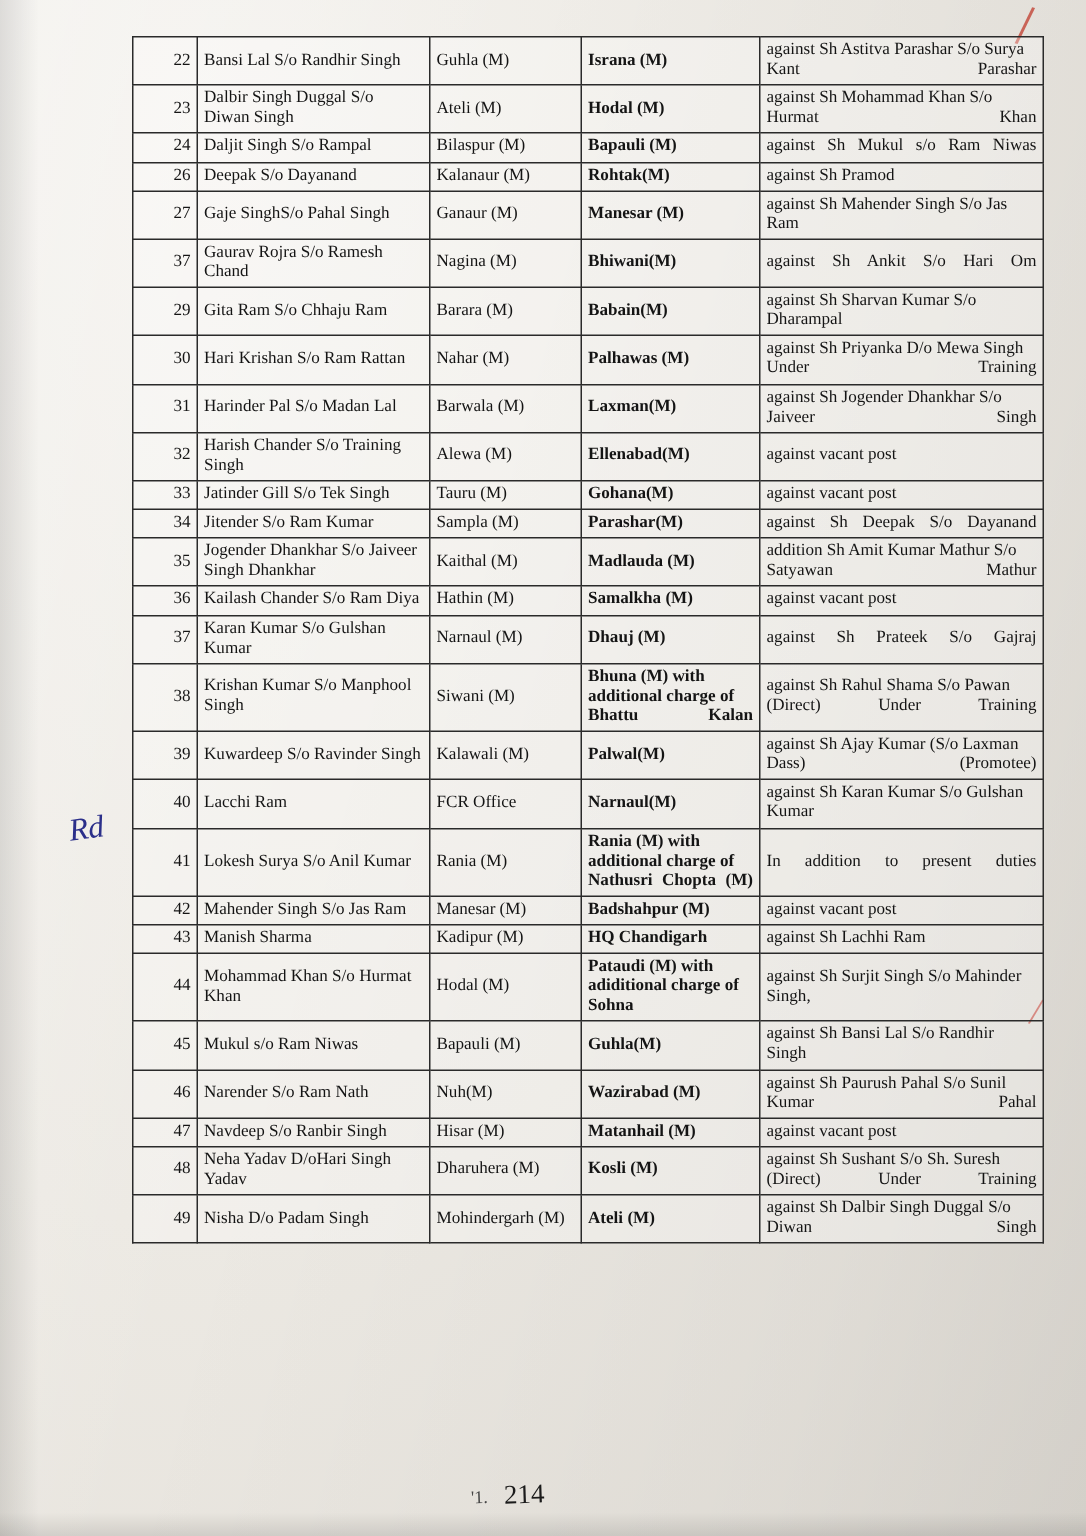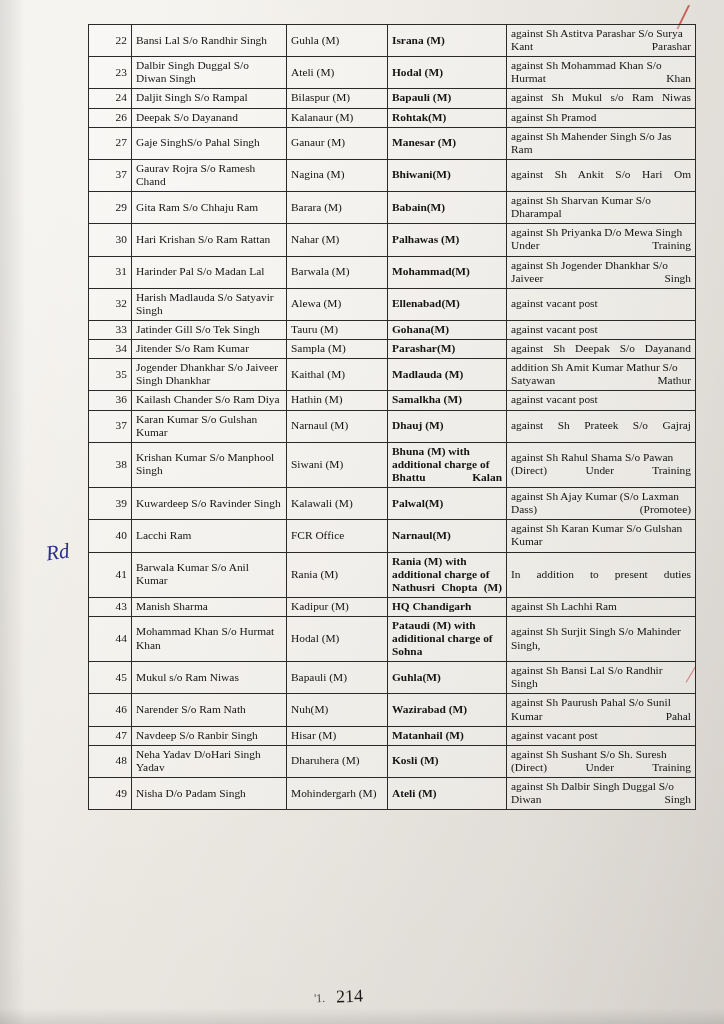--- a/index.html
+++ b/index.html
@@ -202,27 +202,27 @@
           <td class="c-name">Hari Krishan S/o Ram Rattan</td>
           <td class="c-from">Nahar (M)</td>
           <td class="c-to">Palhawas (M)</td>
           <td class="c-rem just">against Sh Priyanka D/o Mewa Singh Under Training</td>
         </tr>
 
         <tr>
           <td class="c-sr">31</td>
           <td class="c-name">Harinder Pal S/o Madan Lal</td>
           <td class="c-from">Barwala (M)</td>
-          <td class="c-to">Mohammad(M)</td>
+          <td class="c-to">Laxman(M)</td>
           <td class="c-rem just">against Sh Jogender Dhankhar S/o Jaiveer Singh</td>
         </tr>
 
         <tr>
           <td class="c-sr">32</td>
-          <td class="c-name">Harish Madlauda S/o Satyavir Singh</td>
+          <td class="c-name">Harish Chander S/o Training Singh</td>
           <td class="c-from">Alewa (M)</td>
           <td class="c-to">Ellenabad(M)</td>
           <td class="c-rem">against vacant post</td>
         </tr>
 
         <tr>
           <td class="c-sr">33</td>
           <td class="c-name">Jatinder Gill S/o Tek Singh</td>
           <td class="c-from">Tauru (M)</td>
           <td class="c-to">Gohana(M)</td>
@@ -280,26 +280,33 @@
         <tr>
           <td class="c-sr">40</td>
           <td class="c-name">Lacchi Ram</td>
           <td class="c-from">FCR Office</td>
           <td class="c-to">Narnaul(M)</td>
           <td class="c-rem just">against Sh Karan Kumar S/o Gulshan Kumar</td>
         </tr>
 
         <tr>
           <td class="c-sr">41</td>
-          <td class="c-name">Barwala Kumar S/o Anil Kumar</td>
+          <td class="c-name">Lokesh Surya S/o Anil Kumar</td>
           <td class="c-from">Rania (M)</td>
           <td class="c-to just">Rania (M) with additional charge of Nathusri Chopta (M)</td>
           <td class="c-rem just">In addition to present duties</td>
         </tr>
 
+        <tr>
+          <td class="c-sr">42</td>
+          <td class="c-name">Mahender Singh S/o Jas Ram</td>
+          <td class="c-from">Manesar (M)</td>
+          <td class="c-to">Badshahpur (M)</td>
+          <td class="c-rem">against vacant post</td>
+        </tr>
 
         <tr>
           <td class="c-sr">43</td>
           <td class="c-name">Manish Sharma</td>
           <td class="c-from">Kadipur (M)</td>
           <td class="c-to">HQ Chandigarh</td>
           <td class="c-rem">against Sh Lachhi Ram</td>
         </tr>
 
         <tr>

